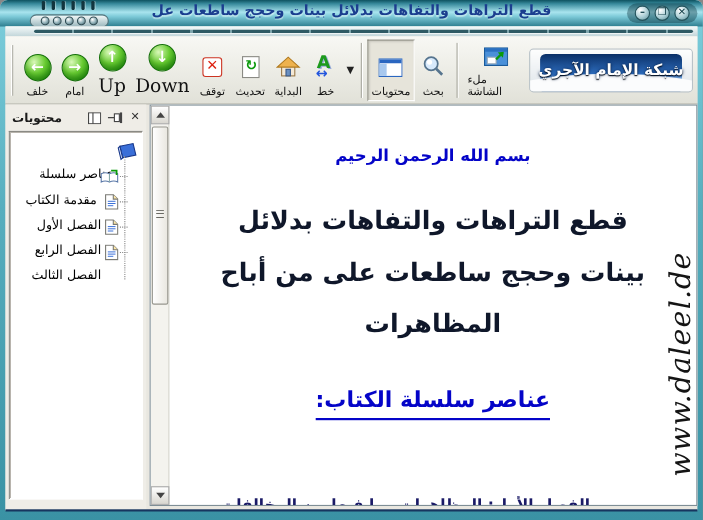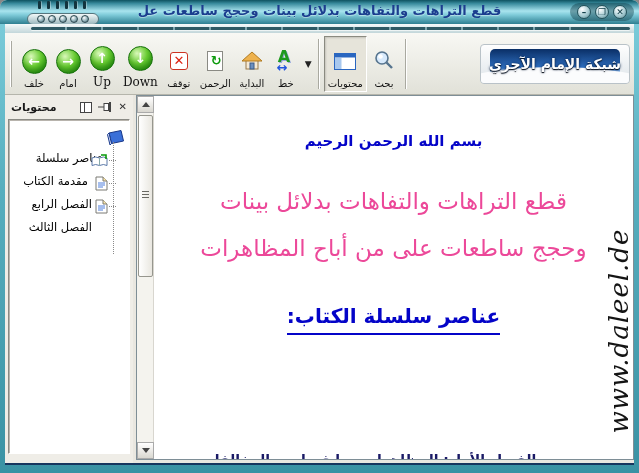--- a/index.html
+++ b/index.html
@@ -42,21 +42,21 @@
   .sep{width:2px;height:50px;border-left:1px solid #a9a9a0;border-right:1px solid #fff;margin:0 4px;}
   .tbtn{display:flex;flex-direction:column;align-items:center;justify-content:flex-end;gap:3px;
     min-width:34px;height:56px;padding:2px 3px;border:1px solid transparent;font-size:10px;color:#111;}
   .tbtn .ic{height:27px;display:flex;align-items:center;justify-content:center;}
   .tbtn.pressed{background:#e6e4da;border-color:#8a8a80 #ffffff #ffffff #8a8a80;
     box-shadow:inset 1px 1px 2px rgba(0,0,0,.14);}
   .green-circle{width:25px;height:25px;border-radius:50%;border:1px solid #15700a;
     background:radial-gradient(circle at 35% 28%,#d9f8b9,#69cc33 45%,#2f9d12 80%,#1f7d08);
     color:#fff;font-weight:bold;font-size:14px;line-height:23px;text-align:center;
     box-shadow:inset 0 -4px 5px rgba(0,60,0,.25);}
-  .latin{font-family:"DejaVu Serif",serif;font-size:12px;}
+  .latin{font-family:"DejaVu Serif",serif;font-size:17px;}
   .stop-ic{width:18px;height:18px;border:1px solid #cc3322;border-radius:3px;background:#fff;
     color:#dd2211;font-weight:bold;font-size:13px;line-height:16px;text-align:center;}
   .page-ic{position:relative;width:16px;height:20px;background:#fff;border:1px solid #8a8a84;}
   .page-ic .rf{position:absolute;left:1px;top:2px;width:14px;font-size:13px;line-height:14px;
     color:#0d9a0d;font-weight:bold;text-align:center;}
   .font-ic{position:relative;width:24px;height:24px;}
   .font-ic .a{position:absolute;left:4px;top:-2px;font-size:16px;font-weight:bold;color:#1d9a1d;
     text-shadow:1px 1px 0 #9ad;}
   .font-ic .arr{position:absolute;left:3px;top:11px;font-size:13px;font-weight:bold;color:#2255dd;}
   .dd{font-size:9px;color:#222;margin:0 2px;align-self:center;}
@@ -94,21 +94,21 @@
     background:linear-gradient(#ffffff,#d9d7d0);display:flex;align-items:center;justify-content:center;}
   .sbtn.up{top:0;} .sbtn.down{bottom:0;}
   .tri-up{width:0;height:0;border-left:4px solid transparent;border-right:4px solid transparent;border-bottom:5px solid #444;}
   .tri-down{width:0;height:0;border-left:4px solid transparent;border-right:4px solid transparent;border-top:5px solid #444;}
   .thumb{position:absolute;left:1px;top:19px;width:15px;height:162px;border:1px solid #96968e;border-radius:2px;
     background:linear-gradient(90deg,#ffffff,#e9e7e0);}
   .thumb::after{content:"";position:absolute;left:3px;right:3px;top:50%;margin-top:-5px;height:9px;
     background:repeating-linear-gradient(#6a6a64 0 1px,transparent 1px 3px);}
   .cbody{position:absolute;left:17px;right:0;top:0;bottom:0;direction:rtl;text-align:center;}
   .bismillah{margin-top:36px;color:#0404c8;font-weight:bold;font-size:15px;}
-  .main-title{margin:28px 45px 0;color:#ec4899;font-weight:normal;font-size:23px;line-height:47px;}
+  .main-title{margin:28px 45px 0;color:#0f172a;font-weight:bold;font-size:23px;line-height:47px;}
   .series{display:inline-block;margin-top:32px;color:#0404c8;font-weight:bold;font-size:20px;
     border-bottom:2px solid #0404c8;padding-bottom:5px;}
   .partial{position:absolute;bottom:0;left:30px;right:80px;height:8px;overflow:hidden;
     font-size:14px;font-weight:bold;color:#1a1a66;line-height:18px;}
   .watermark{position:absolute;left:355px;top:215px;width:230px;height:40px;transform:rotate(-90deg);
     font-family:"DejaVu Serif",serif;font-style:italic;font-size:26px;color:#141414;direction:ltr;
     text-align:center;letter-spacing:1px;}
   svg{display:block;}
 </style>
 </head>
@@ -177,21 +177,21 @@
             <span class="stop-ic">✕</span>
           </div>
         <span>توقف</span>
       </div>
       <div class="tbtn">
         <div class="ic">
             <span class="page-ic">
               <span class="rf">↻</span>
             </span>
           </div>
-        <span>الرحمن</span>
+        <span>تحديث</span>
       </div>
       <div class="tbtn">
         <div class="ic">
           <svg width="24" height="22" viewBox="0 0 24 22">
             <rect x="6" y="10" width="12" height="9" fill="#f4e9d6" stroke="#9a7a4a"></rect>
             <path d="M2 11 L12 2 L22 11 Z" fill="#eeb24e" stroke="#b07a20"></path>
             <rect x="10" y="13" width="4" height="6" fill="#6a8fc0" stroke="#3a5a88"></rect>
           </svg>
         </div>
         <span>البداية</span>
@@ -225,20 +225,32 @@
             <circle cx="9" cy="8" r="6" fill="#d8eafc" stroke="#56748e" stroke-width="1.6"></circle>
             <circle cx="7.5" cy="6.5" r="2.3" fill="#ffffff" stroke="none"></circle>
             <line x1="13.5" y1="12.5" x2="19" y2="18" stroke="#56748e" stroke-width="2.4"></line>
           </svg>
         </div>
         <span>بحث</span>
       </div>
 
       <div class="sep"></div>
 
+      <div class="tbtn">
+        <div class="ic">
+          <svg width="22" height="17" viewBox="0 0 22 17">
+            <rect x="0.5" y="0.5" width="21" height="16" fill="#4a90d9" stroke="#1a5a9a"></rect>
+            <rect x="1" y="1" width="20" height="3" fill="#2a70c0"></rect>
+            <rect x="3" y="9" width="8" height="6" fill="#ffffff" stroke="#9ab"></rect>
+            <path d="M11 11 L17 5" stroke="#0a9a0a" stroke-width="2"></path>
+            <path d="M18 4 L12.5 4.8 L17.2 9.5 Z" fill="#0a9a0a" transform="translate(0,0)"></path>
+          </svg>
+        </div>
+        <span>ملء الشاشة</span>
+      </div>
 
       <div class="logo">
         <div class="logo-banner"></div>
         <div class="logo-swoosh"></div>
         <div class="logo-text">شبكة الإمام الآجري</div>
       </div>
     </div>
 
     <div class="sidebar">
       <div class="side-head">
@@ -271,39 +283,48 @@
         <div class="trow child">
           <span class="conn"></span>
           <svg width="17" height="14" viewBox="0 0 17 14">
             <path d="M1 4 Q4.5 2 8.5 4 Q12.5 2 16 4 L16 11.5 Q12.5 9.5 8.5 11.5 Q4.5 9.5 1 11.5 Z" fill="#fff" stroke="#5a78a8"></path>
             <line x1="8.5" y1="4" x2="8.5" y2="11.5" stroke="#8aa"></line>
             <path d="M10 1 L15 1 L15 5" fill="none" stroke="#0a9a0a" stroke-width="1.6"></path>
           </svg>
           <span class="lbl">مقدمة الكتاب</span>
         </div>
 
-
-
         <div class="trow child">
           <span class="conn"></span>
           <svg width="13" height="15" viewBox="0 0 13 15">
             <path d="M1 1 H8 L12 5 V14 H1 Z" fill="#fff" stroke="#7a7a74"></path>
             <path d="M8 1 L8 5 L12 5" fill="#ffe9a8" stroke="#7a7a74"></path>
             <path d="M3 7 H10 M3 9 H10 M3 11 H8" stroke="#3a6fd8" stroke-width="0.9"></path>
           </svg>
-          <span class="lbl">الفصل الرابع</span>
-        </div>
+          <span class="lbl">الفصل الأول</span>
+        </div>
+
 
         <div class="trow child">
           <span class="conn"></span>
           <svg width="13" height="15" viewBox="0 0 13 15">
             <path d="M1 1 H8 L12 5 V14 H1 Z" fill="#fff" stroke="#7a7a74"></path>
             <path d="M8 1 L8 5 L12 5" fill="#ffe9a8" stroke="#7a7a74"></path>
             <path d="M3 7 H10 M3 9 H10 M3 11 H8" stroke="#3a6fd8" stroke-width="0.9"></path>
           </svg>
+          <span class="lbl">الفصل الرابع</span>
+        </div>
+
+        <div class="trow child">
+          <span class="conn"></span>
+          <svg width="13" height="15" viewBox="0 0 13 15">
+            <path d="M1 1 H8 L12 5 V14 H1 Z" fill="#fff" stroke="#7a7a74"></path>
+            <path d="M8 1 L8 5 L12 5" fill="#ffe9a8" stroke="#7a7a74"></path>
+            <path d="M3 7 H10 M3 9 H10 M3 11 H8" stroke="#3a6fd8" stroke-width="0.9"></path>
+          </svg>
           <span class="lbl">الفصل الثالث</span>
         </div>
       </div>
     </div>
 
     <div class="content">
       <div class="vscroll">
         <div class="sbtn up">
             <span class="tri-up"></span>
           </div>

